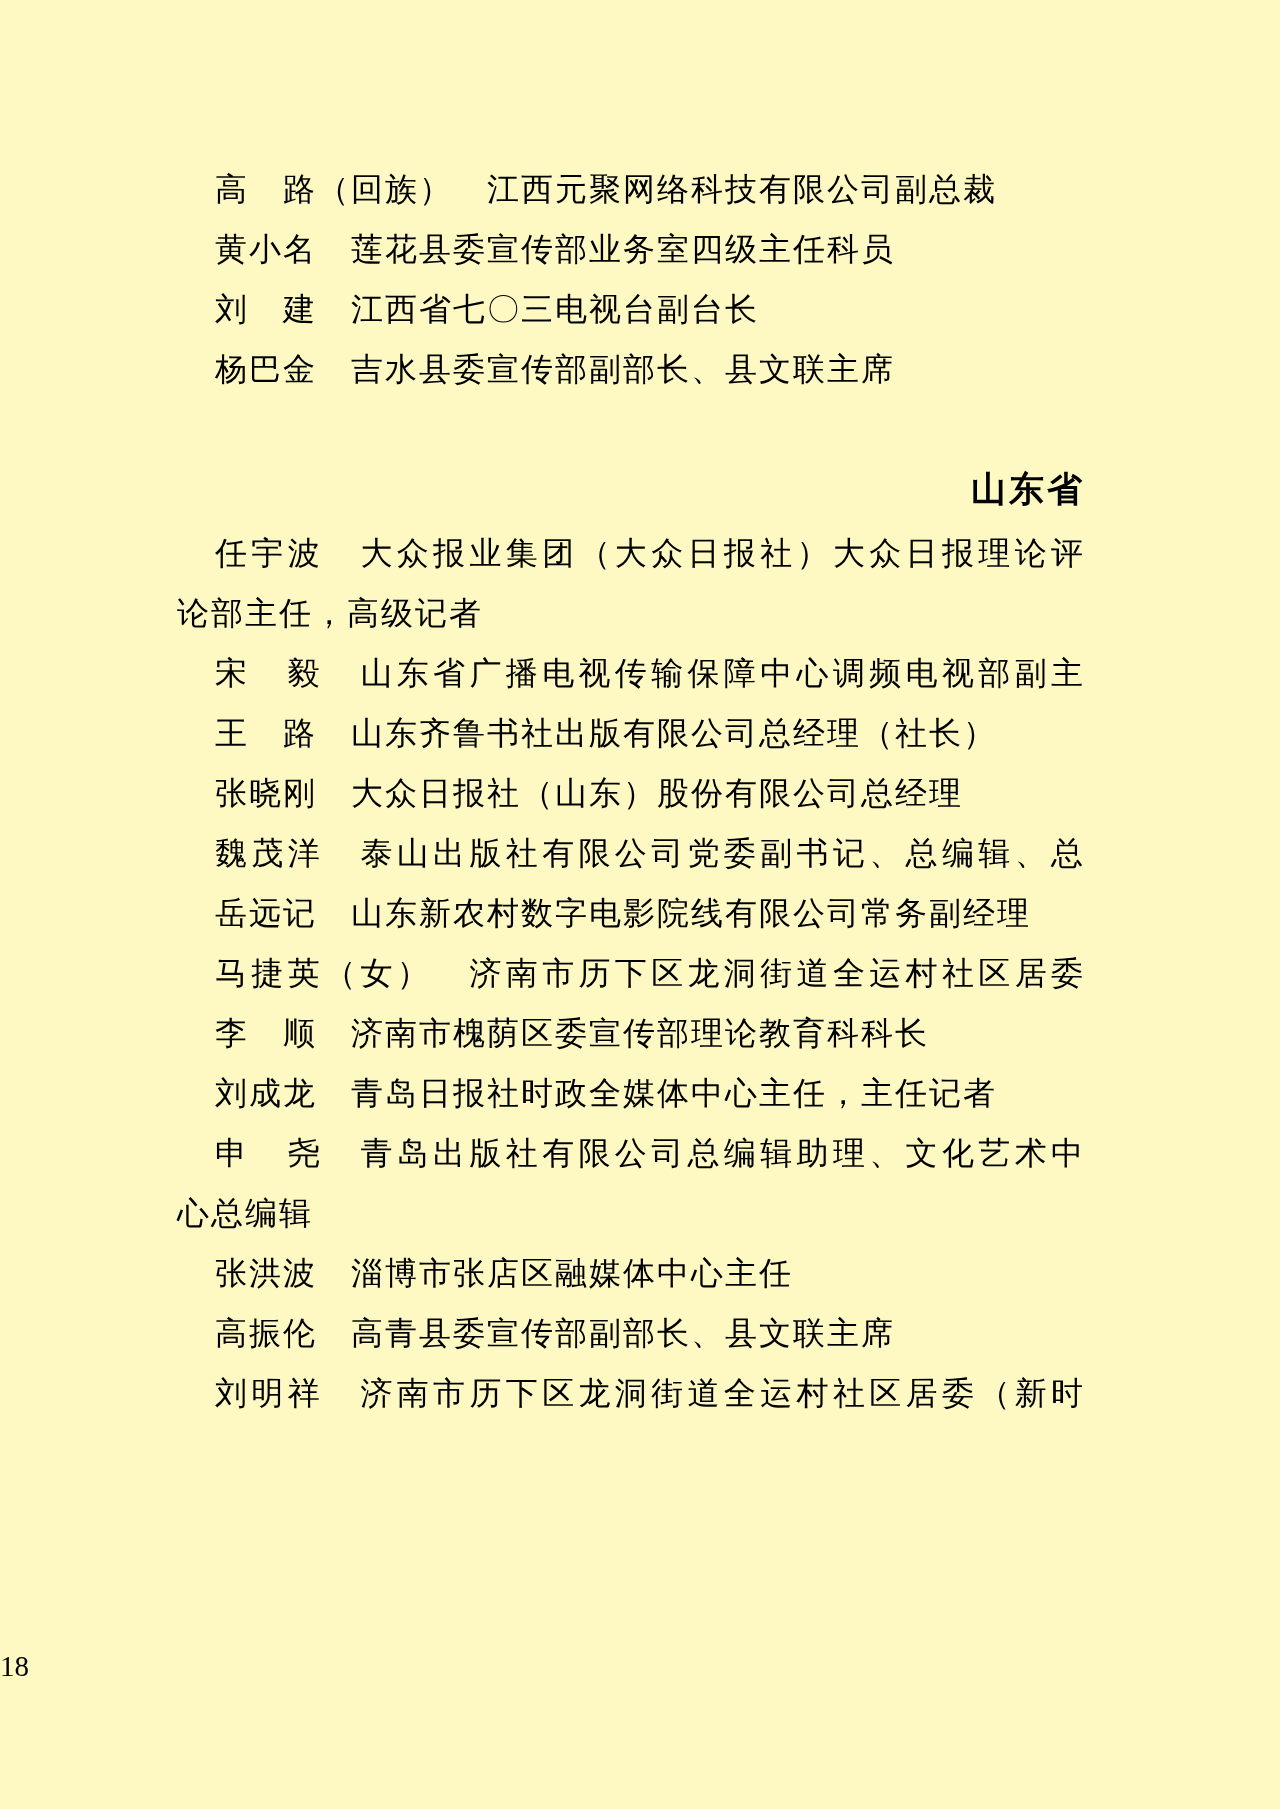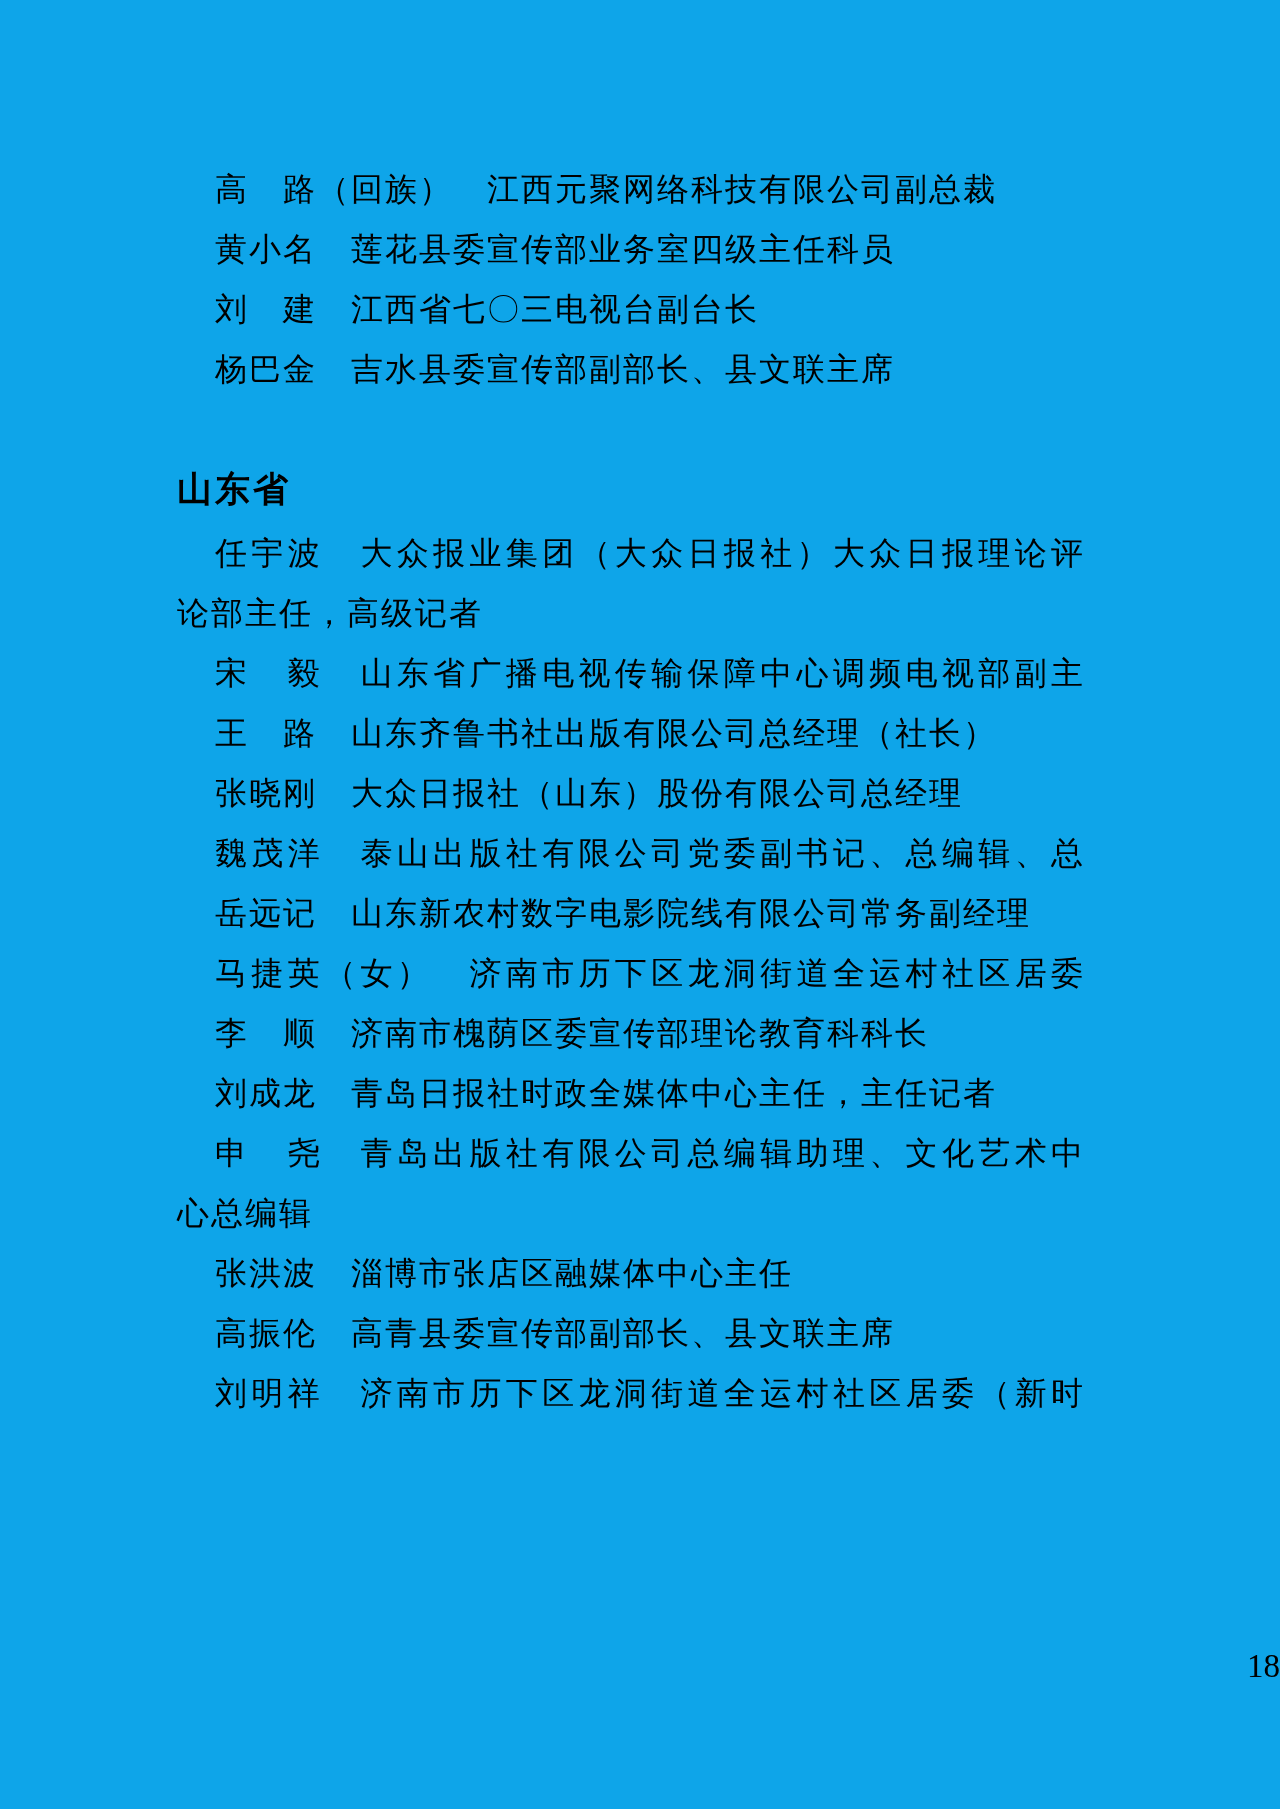--- a/index.html
+++ b/index.html
@@ -4,21 +4,21 @@
 <style>
   html, body {
     margin: 0;
     padding: 0;
     background: #ffffff;
   }
   .page {
     position: relative;
     width: 1280px;
     height: 1809px;
-    background: #0ea5e9;
+    background: #fef9c3;
     overflow: hidden;
     font-family: "DejaVu Sans", sans-serif;
     color: #000000;
   }
   .content {
     position: absolute;
     top: 0;
     left: 177px;
     width: 908px;
     padding-top: 159px;
@@ -37,33 +37,33 @@
     white-space: normal;
     text-align: justify;
     text-align-last: justify;
     text-justify: inter-character;
   }
   .heading {
     height: 68px;
     line-height: 68px;
     margin-top: 56px;
     margin-bottom: 0;
-    text-align: left;
+    text-align: right;
     font-size: 35px;
     font-weight: bold;
     letter-spacing: 3px;
   }
   .page-number {
     position: absolute;
     top: 1646px;
     left: 0;
     width: 100%;
-    text-align: right;
+    text-align: left;
     font-family: "Liberation Serif", "DejaVu Serif", serif;
-    font-size: 33px;
+    font-size: 29px;
     line-height: 40px;
     letter-spacing: 0;
     color: #000000;
   }
 </style>
 </head>
 <body>
 
 <div class="page">
   <div class="content">

